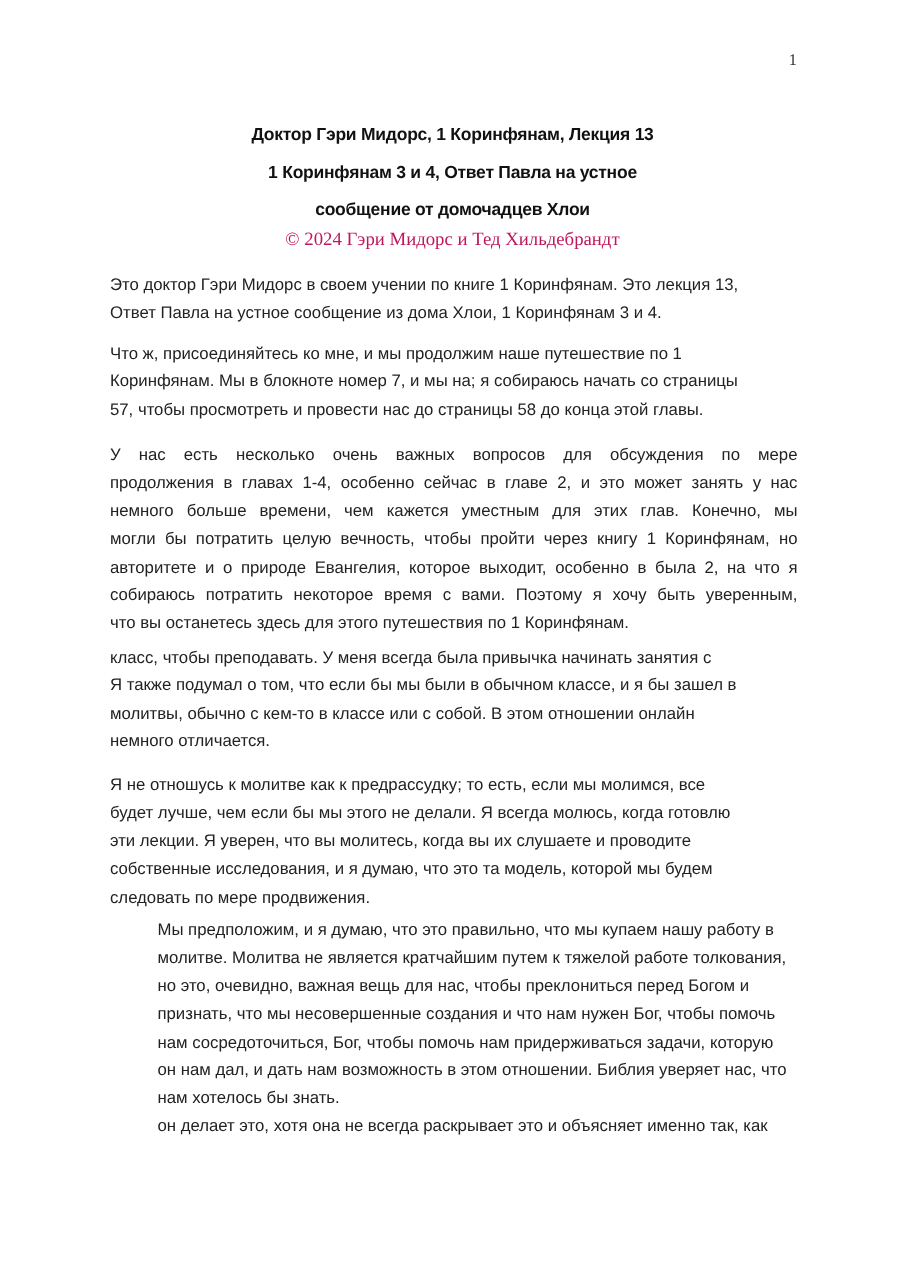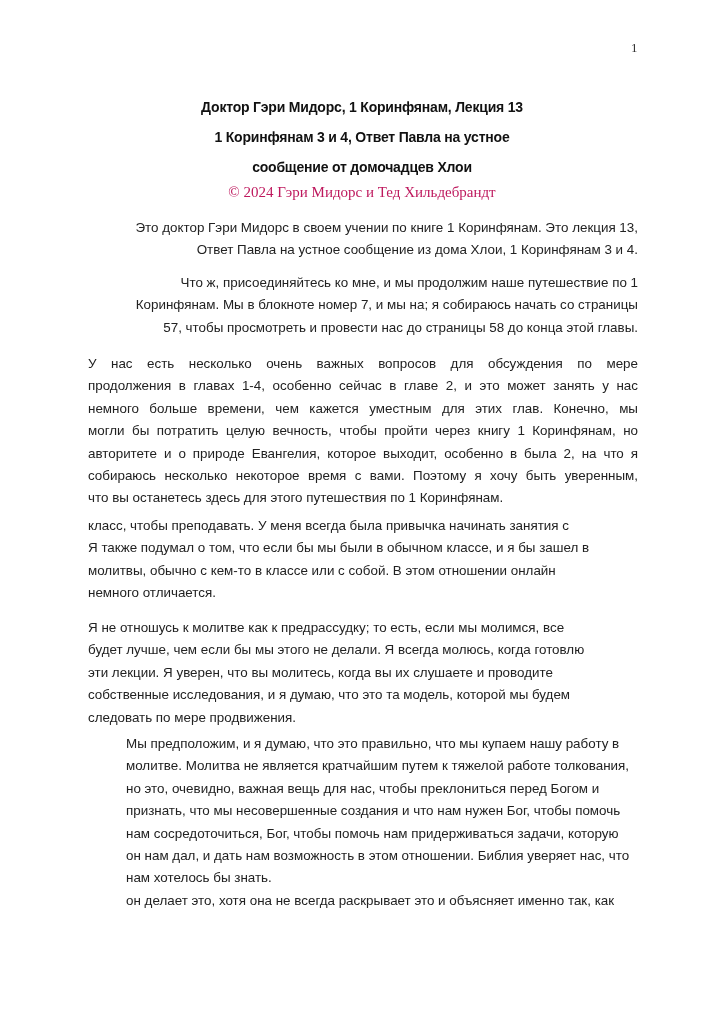--- a/index.html
+++ b/index.html
@@ -18,21 +18,21 @@
   .copyright {
     position: absolute; left: 60px; width: 604px; top: 183px;
     text-align: center;
     font-family: "Liberation Serif", serif; font-size: 15px; line-height: 18px; color: #be185d;
   }
   .para {
     position: absolute; left: 88px; width: 550px;
     font-family: "Liberation Sans", sans-serif; font-size: 13.4px;
     line-height: 22.4px; color: #222;
   }
-  .para.right { text-align: right; }
+  .para.right { }
   .para.justify { text-align: justify; }
   .line { white-space: nowrap; }
   .justify .line { text-align-last: justify; white-space: normal; }
   .justify .line.last { text-align-last: left; }
 </style>
 </head>
 <body>
 
 <div class="page-number">1</div>
 
@@ -54,21 +54,21 @@
   <div class="line">Коринфянам. Мы в блокноте номер 7, и мы на; я собираюсь начать со страницы</div>
   <div class="line">57, чтобы просмотреть и провести нас до страницы 58 до конца этой главы.</div>
 </div>
 
 <div class="para justify" style="top:353px;">
   <div class="line">У нас есть несколько очень важных вопросов для обсуждения по мере</div>
   <div class="line">продолжения в главах 1-4, особенно сейчас в главе 2, и это может занять у нас</div>
   <div class="line">немного больше времени, чем кажется уместным для этих глав. Конечно, мы</div>
   <div class="line">могли бы потратить целую вечность, чтобы пройти через книгу 1 Коринфянам, но</div>
   <div class="line">авторитете и о природе Евангелия, которое выходит, особенно в была 2, на что я</div>
-  <div class="line">собираюсь несколько некоторое время с вами. Поэтому я хочу быть уверенным,</div>
+  <div class="line">собираюсь потратить некоторое время с вами. Поэтому я хочу быть уверенным,</div>
   <div class="line last">что вы останетесь здесь для этого путешествия по 1 Коринфянам.</div>
 </div>
 
 <div class="para" style="top:515px;">
   <div class="line">класс, чтобы преподавать. У меня всегда была привычка начинать занятия с</div>
   <div class="line">Я также подумал о том, что если бы мы были в обычном классе, и я бы зашел в</div>
   <div class="line">молитвы, обычно с кем-то в классе или с собой. В этом отношении онлайн</div>
   <div class="line">немного отличается.</div>
 </div>
 

